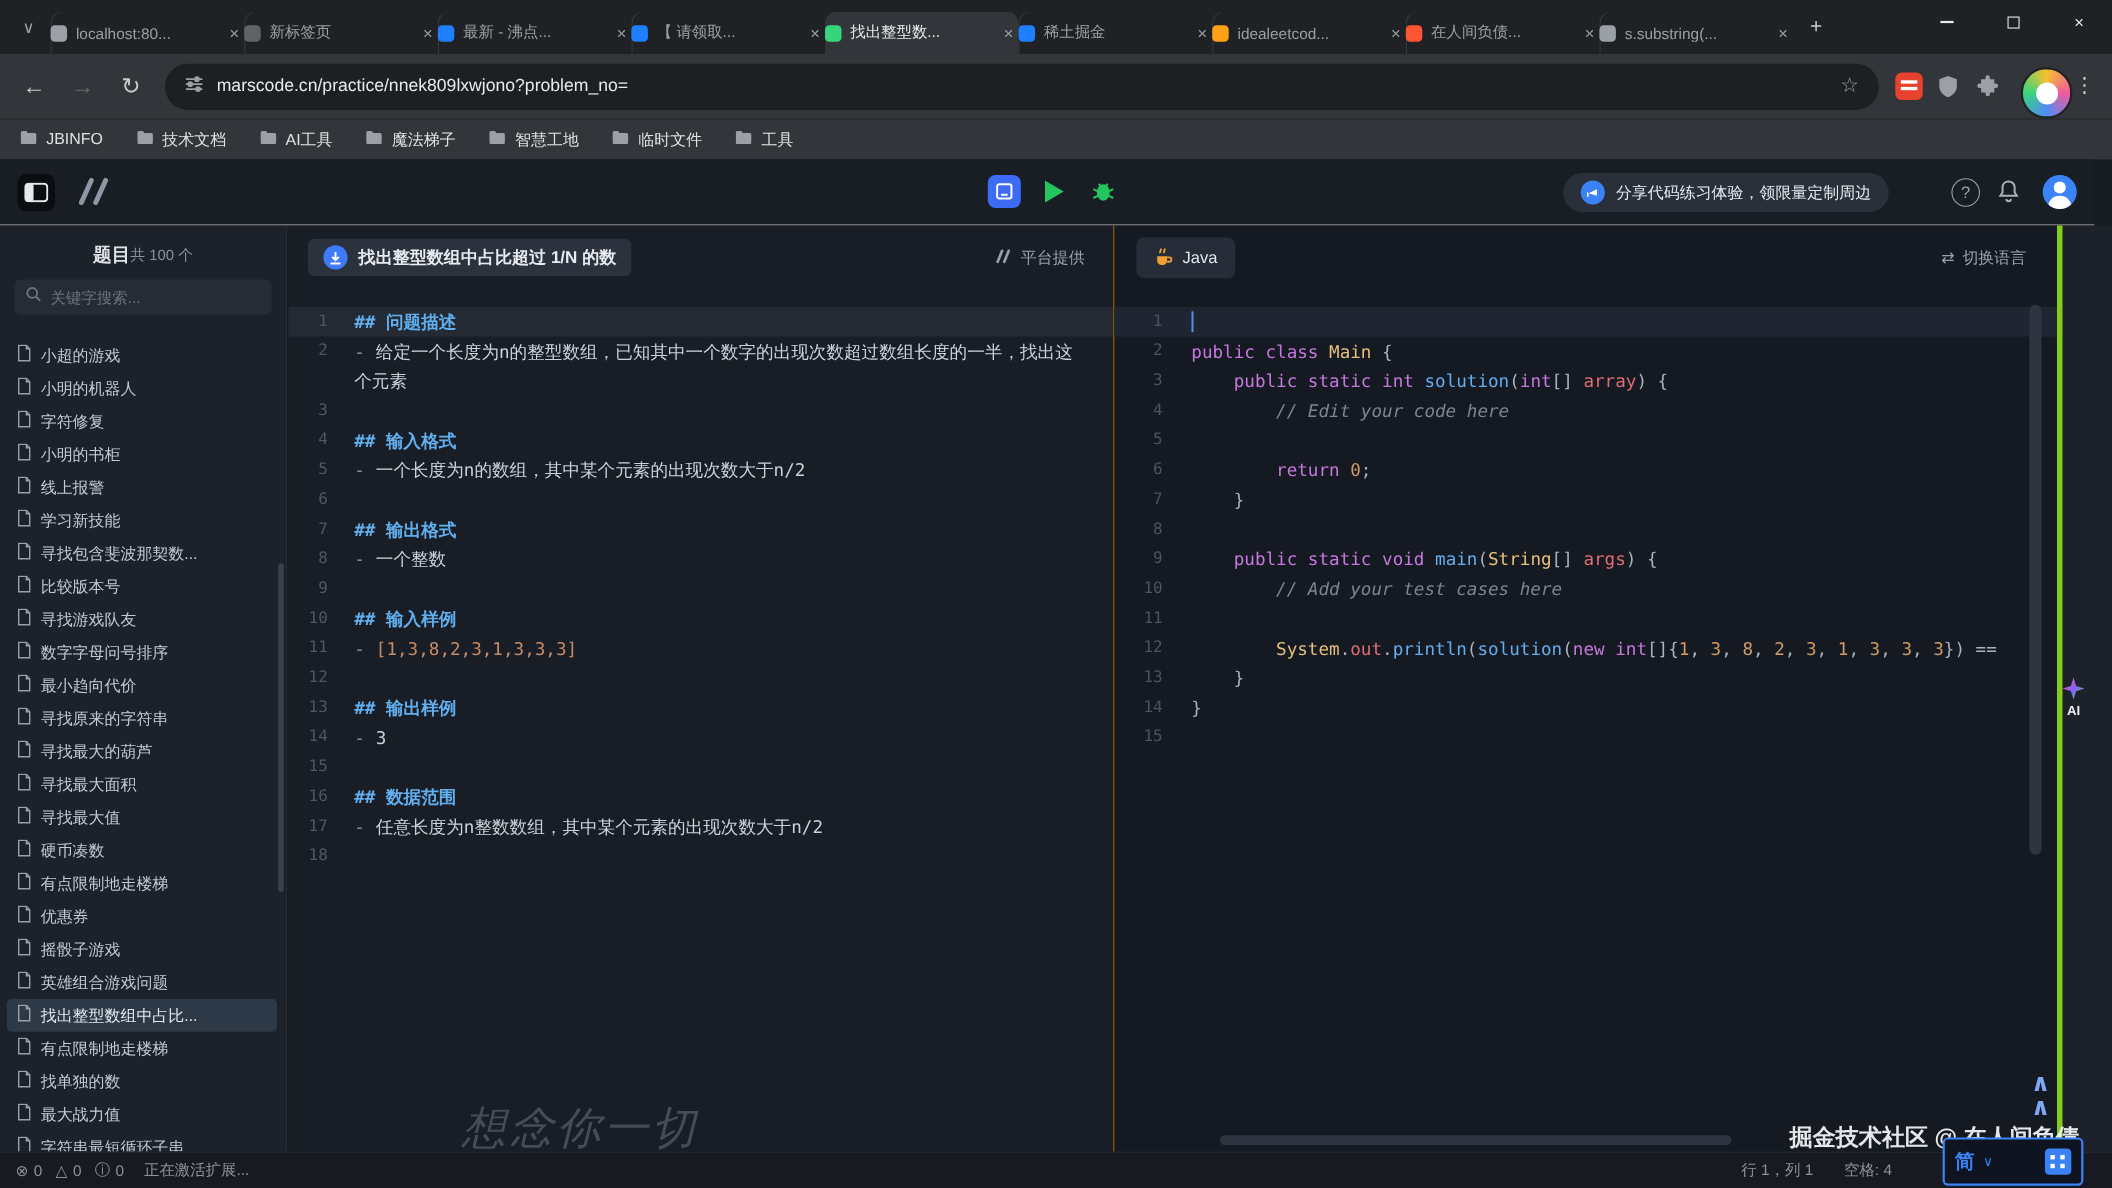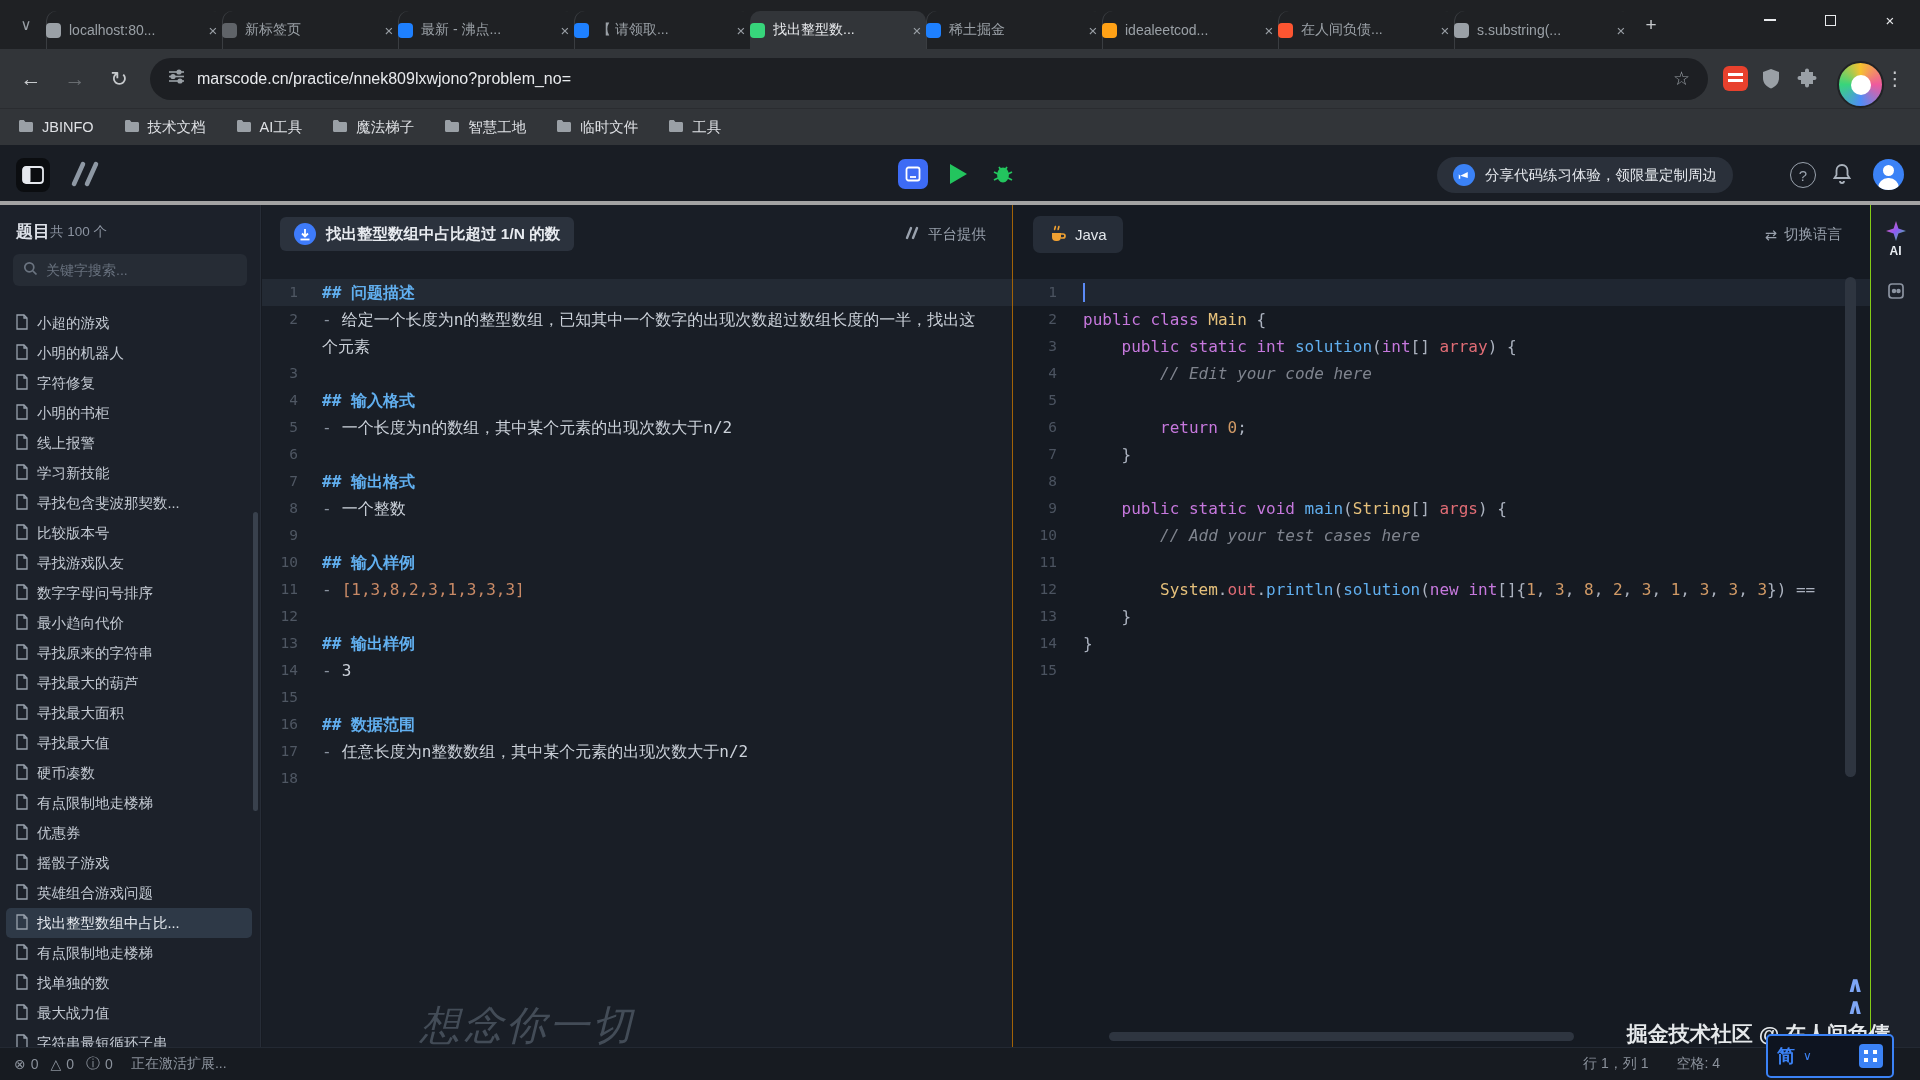--- a/index.html
+++ b/index.html
@@ -33,38 +33,38 @@
   .pdf-badge::after{content:"";position:absolute;left:5px;top:7px;width:15px;height:2.5px;background:#fff;box-shadow:0 6px 0 #fff}
   .toolbar-spacer{width:52px;flex:none}
   .kebab{width:30px;height:42px;display:flex;align-items:center;justify-content:center;color:#c7cacd;font-size:19px;flex:none}
   .profile-ball{position:absolute;right:36px;top:61px;width:47px;height:47px;border-radius:50%;z-index:9;background:conic-gradient(#f6c12f,#ef5a9d,#4f8df7,#38d57b,#f6c12f);border:2px solid #202225;display:flex;align-items:center;justify-content:center}
   .profile-ball i{width:20px;height:20px;border-radius:50%;background:#fff}
 
   .bookmarks{position:absolute;left:0;top:108px;right:0;height:37px;background:#323539;border-top:1px solid #2a2c30;display:flex;align-items:center;gap:30px;padding:0 18px;color:#dfe1e5;font-size:14.5px}
   .bm{display:flex;align-items:center;gap:8px;white-space:nowrap}
 
   
-  .app-topbar{position:absolute;left:0;top:145px;right:0;height:60px;background:#191d24;border-bottom:4px solid #a3a3a3}
+  .app-topbar{position:absolute;left:0;top:145px;right:16px;height:60px;background:#191d24;border-bottom:1px solid #a3a3a3}
   .panel-toggle{position:absolute;left:16px;top:13px;width:34px;height:34px;border-radius:8px;background:#0b0d10;display:flex;align-items:center;justify-content:center}
   .mc-logo{position:absolute;left:68px;top:15px}
   .run-controls{position:absolute;left:898px;top:14px;display:flex;gap:15px;align-items:center}
   .rc-btn{width:30px;height:30px;border-radius:7px;display:flex;align-items:center;justify-content:center}
   .rc-console{background:#3d6bf5}
   .play-tri{width:0;height:0;border-left:17px solid #23c55e;border-top:10px solid transparent;border-bottom:10px solid transparent}
   .promo{position:absolute;right:187px;top:12px;height:36px;border-radius:18px;background:#2a303a;display:flex;align-items:center;gap:10px;padding:0 16px;color:#e6e9ee;font-size:14.5px;white-space:nowrap}
   .promo-ic{width:22px;height:22px;border-radius:50%;background:#3b82f6;display:flex;align-items:center;justify-content:center}
   .help-btn{position:absolute;right:104px;top:17px;width:26px;height:26px;border:1.6px solid #9aa3ae;border-radius:50%;color:#9aa3ae;font-size:15px;display:flex;align-items:center;justify-content:center}
   .bell-btn{position:absolute;right:66px;top:17px}
   .avatar{position:absolute;right:16px;top:14px;width:31px;height:31px;border-radius:50%;background:#3b82f6;overflow:hidden;position:absolute}
   .avatar::before{content:"";position:absolute;left:10px;top:6px;width:11px;height:11px;border-radius:50%;background:#fff}
   .avatar::after{content:"";position:absolute;left:5px;top:19px;width:21px;height:13px;border-radius:10px 10px 0 0;background:#fff}
 
   
   .sidebar{position:absolute;left:0;top:205px;width:261px;bottom:33px;background:#1c212a;border-right:1px solid #272d37}
-  .sb-header{display:flex;justify-content:flex-start;align-items:center;padding:15px 16px 9px 16px}
+  .sb-header{display:flex;justify-content:center;align-items:center;padding:15px 16px 9px 16px}
   .sb-title{font-size:17px;font-weight:700;color:#dde1e8}
   .sb-count{font-size:13.5px;color:#8b93a0}
   .sb-search{margin:2px 13px 10px 13px;height:32px;background:#262c35;border-radius:6px;display:flex;align-items:center;gap:8px;padding:0 10px}
   .sb-search input{flex:1;background:transparent;border:0;outline:0;color:#aab2bd;font-size:14px;font-family:inherit;min-width:0}
   .sb-search input::placeholder{color:#68717e}
   .sb-list{position:absolute;left:6px;right:8px;top:103px;bottom:0;overflow:hidden}
   .sb-item{height:30px;display:flex;align-items:center;gap:8px;padding:0 9px;border-radius:5px;color:#c3c9d2;font-size:14.5px;white-space:nowrap;overflow:hidden}
   .sb-item.active{background:#2e3947;color:#e4e8ee}
   .sb-item svg{flex:none}
   .sb-thumb{position:absolute;right:2px;top:307px;width:5px;height:299px;border-radius:3px;background:#39414d}
@@ -95,21 +95,21 @@
   .code-row.current{background:#1f2631}
   .code-num{flex:none;width:70px;text-align:right;padding-right:26px;color:#4b5360;font-size:14.5px}
   .code-text{flex:1;overflow:hidden}
   .cursor{display:inline-block;width:2px;height:19px;background:#5b8af5;vertical-align:text-bottom}
   .tk-k{color:#c678dd}.tk-y{color:#e5c07b}.tk-b{color:#61afef}.tk-r{color:#e06c75}
   .tk-n{color:#d19a66}.tk-c{color:#7f848e;font-style:italic}.tk-d{color:#abb2bf}
   .hscroll{position:absolute;left:96px;bottom:6px;width:465px;height:9px;border-radius:5px;background:#2e3540}
   .vscroll{position:absolute;right:14px;top:72px;width:11px;height:500px;border-radius:6px;background:#2e3540}
 
   
-  .rail{position:absolute;right:0;top:205px;width:50px;bottom:33px;background:#1c212a;border-left:1px solid #84cc16;display:flex;flex-direction:column;align-items:center;padding-top:16px;gap:22px}
+  .rail{position:absolute;right:0;top:205px;width:50px;bottom:33px;background:#1c212a;border-left:5px solid #84cc16;display:flex;flex-direction:row;align-items:center;padding-top:16px;gap:22px}
   .ai-badge{display:flex;flex-direction:column;align-items:center;gap:3px;color:#e9edf2;font-size:12px;font-weight:700}
 
   
   .statusbar{position:absolute;left:0;right:0;bottom:0;height:33px;background:#171b21;border-top:1px solid #232933;display:flex;align-items:center;padding:0 14px;color:#8b929c;font-size:14px}
   .st-item{display:flex;align-items:center;gap:5px;margin-right:12px}
   .st-ic{font-size:14px}
   .st-right{margin-left:auto;display:flex;gap:28px;margin-right:186px;white-space:nowrap}
 
   
   .community{position:absolute;right:30px;bottom:32px;color:rgba(240,243,246,.95);font-size:21px;font-weight:700;z-index:5;white-space:nowrap}

